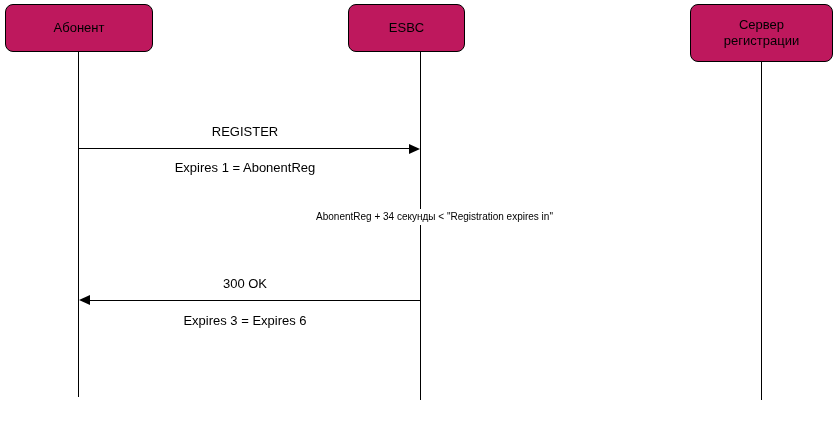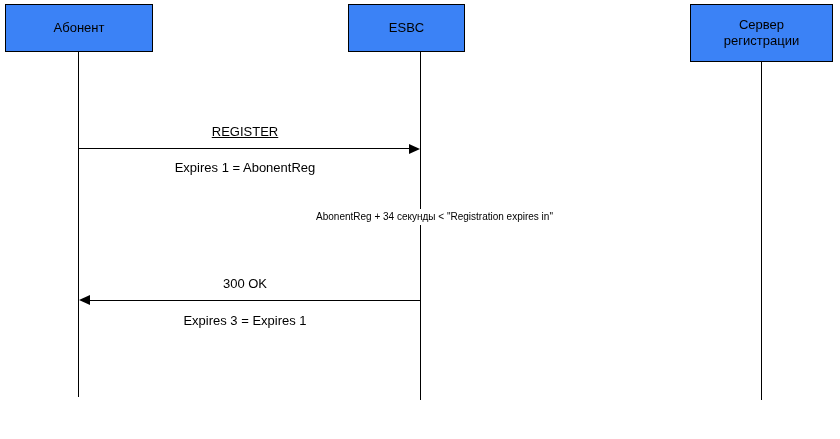--- a/index.html
+++ b/index.html
@@ -13,22 +13,22 @@
     height: 439px;
     background: #ffffff;
     font-family: "Liberation Sans", sans-serif;
     color: #000000;
     overflow: hidden;
   }
   .pbox {
     position: absolute;
     box-sizing: border-box;
     border: 1px solid #000000;
-    border-radius: 0;
-    background: #3b82f6;
+    border-radius: 8px;
+    background: #be185d;
     display: flex;
     align-items: center;
     justify-content: center;
     text-align: center;
     font-size: 13px;
     line-height: 16px;
     z-index: 3;
   }
   .pbox .plabel {
     display: block;
@@ -50,21 +50,21 @@
 
   .msg-label {
     position: absolute;
     left: 79px;
     width: 332px;
     text-align: center;
     font-size: 13px;
     line-height: 15px;
     z-index: 2;
   }
-  .lbl-register  { top: 124px; text-decoration: underline; }
+  .lbl-register  { top: 124px; }
   .sub-register  { top: 160px; }
   .lbl-ok        { top: 276px; }
   .sub-ok        { top: 313px; }
 
   .hline {
     position: absolute;
     height: 0;
     border-top: 1px solid #000000;
     z-index: 2;
   }
@@ -124,16 +124,16 @@
   <div class="msg-label lbl-register">REGISTER</div>
   <div class="hline line-register"></div>
   <div class="arrowhead arrow-right"></div>
   <div class="msg-label sub-register">Expires 1 = AbonentReg</div>
 
   <div class="annotation">AbonentReg + 34 секунды &lt; "Registration expires in"</div>
 
   <div class="msg-label lbl-ok">300 OK</div>
   <div class="hline line-ok"></div>
   <div class="arrowhead arrow-left"></div>
-  <div class="msg-label sub-ok">Expires 3 = Expires 1</div>
+  <div class="msg-label sub-ok">Expires 3 = Expires 6</div>
 
 
 </div>
 
 </body></html>

